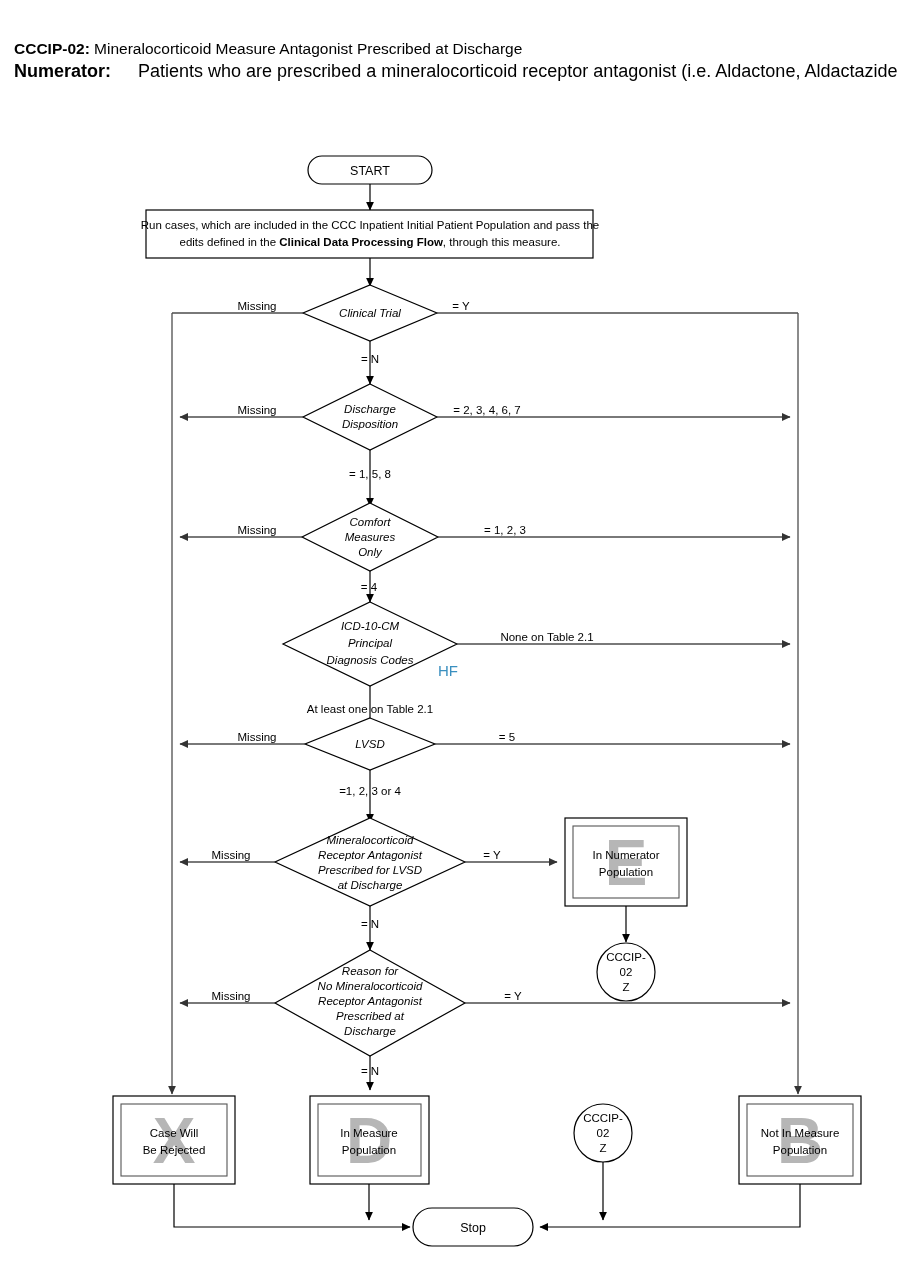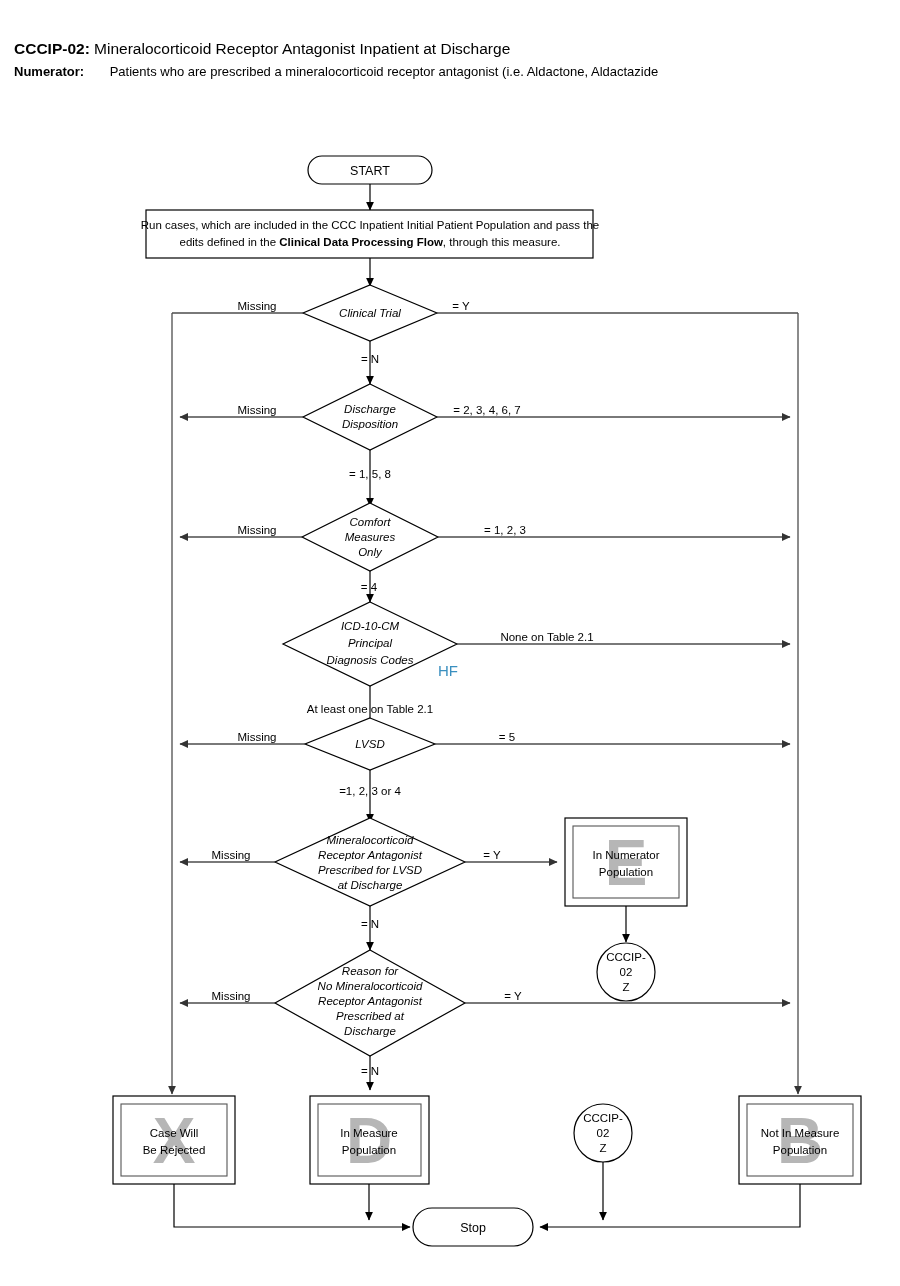--- a/index.html
+++ b/index.html
@@ -1,40 +1,40 @@
 <!DOCTYPE html>
 <html><head>
 <meta charset="utf-8">
 <style>
   html,body{margin:0;padding:0;background:#fff;}
   body{width:900px;height:1286px;position:relative;
        font-family:"Liberation Sans","DejaVu Sans",sans-serif;color:#000;}
   .header{position:absolute;left:14px;top:38px;width:872px;}
-  .hline{font-size:13px;line-height:21px;white-space:nowrap;}
+  .hline{font-size:18px;line-height:21px;white-space:nowrap;}
   .hline b{font-weight:bold;margin-top:34px;}
   .t-title{font-size:15.5px;line-height:22px;margin-bottom:1px;}
   #flow{position:absolute;left:17px;top:150px;}
   svg text{font-family:"Liberation Sans","DejaVu Sans",sans-serif;}
   .lbl{font-size:11.5px;fill:#000;}
   .lbl-i{font-size:11.5px;fill:#000;font-style:italic;}
   .big{font-size:12.5px;fill:#000;}
   .wm{font-size:64px;fill:#b6b6b6;font-weight:bold;}
   .hf{font-size:15px;fill:#3a8fbf;}
   .shape{fill:#fff;stroke:#000;stroke-width:1.2;}
   .shape2{fill:#fff;stroke:#555;stroke-width:1.1;}
   .conn{stroke:#4d4d4d;stroke-width:1.3;fill:none;}
   .connk{stroke:#000;stroke-width:1.2;fill:none;}
 </style>
 </head>
 <body>
 
 <div class="header">
   <div class="hline t-title">
     <b>CCCIP-02:</b>
-    <span>Mineralocorticoid Receptor Antagonist Inpatient at Discharge</span>
+    <span>Mineralocorticoid Measure Antagonist Prescribed at Discharge</span>
   </div>
   <div class="hline">
     <b>Numerator:</b>
     <span style="display:inline-block;width:22px"></span><span>Patients who are prescribed a mineralocorticoid receptor antagonist (i.e. Aldactone, Aldactazide</span>
   </div>
 </div>
 
 <div id="flow">
 <svg width="900" height="1130" viewBox="0 0 900 1130" xmlns="http://www.w3.org/2000/svg">
   <defs>

